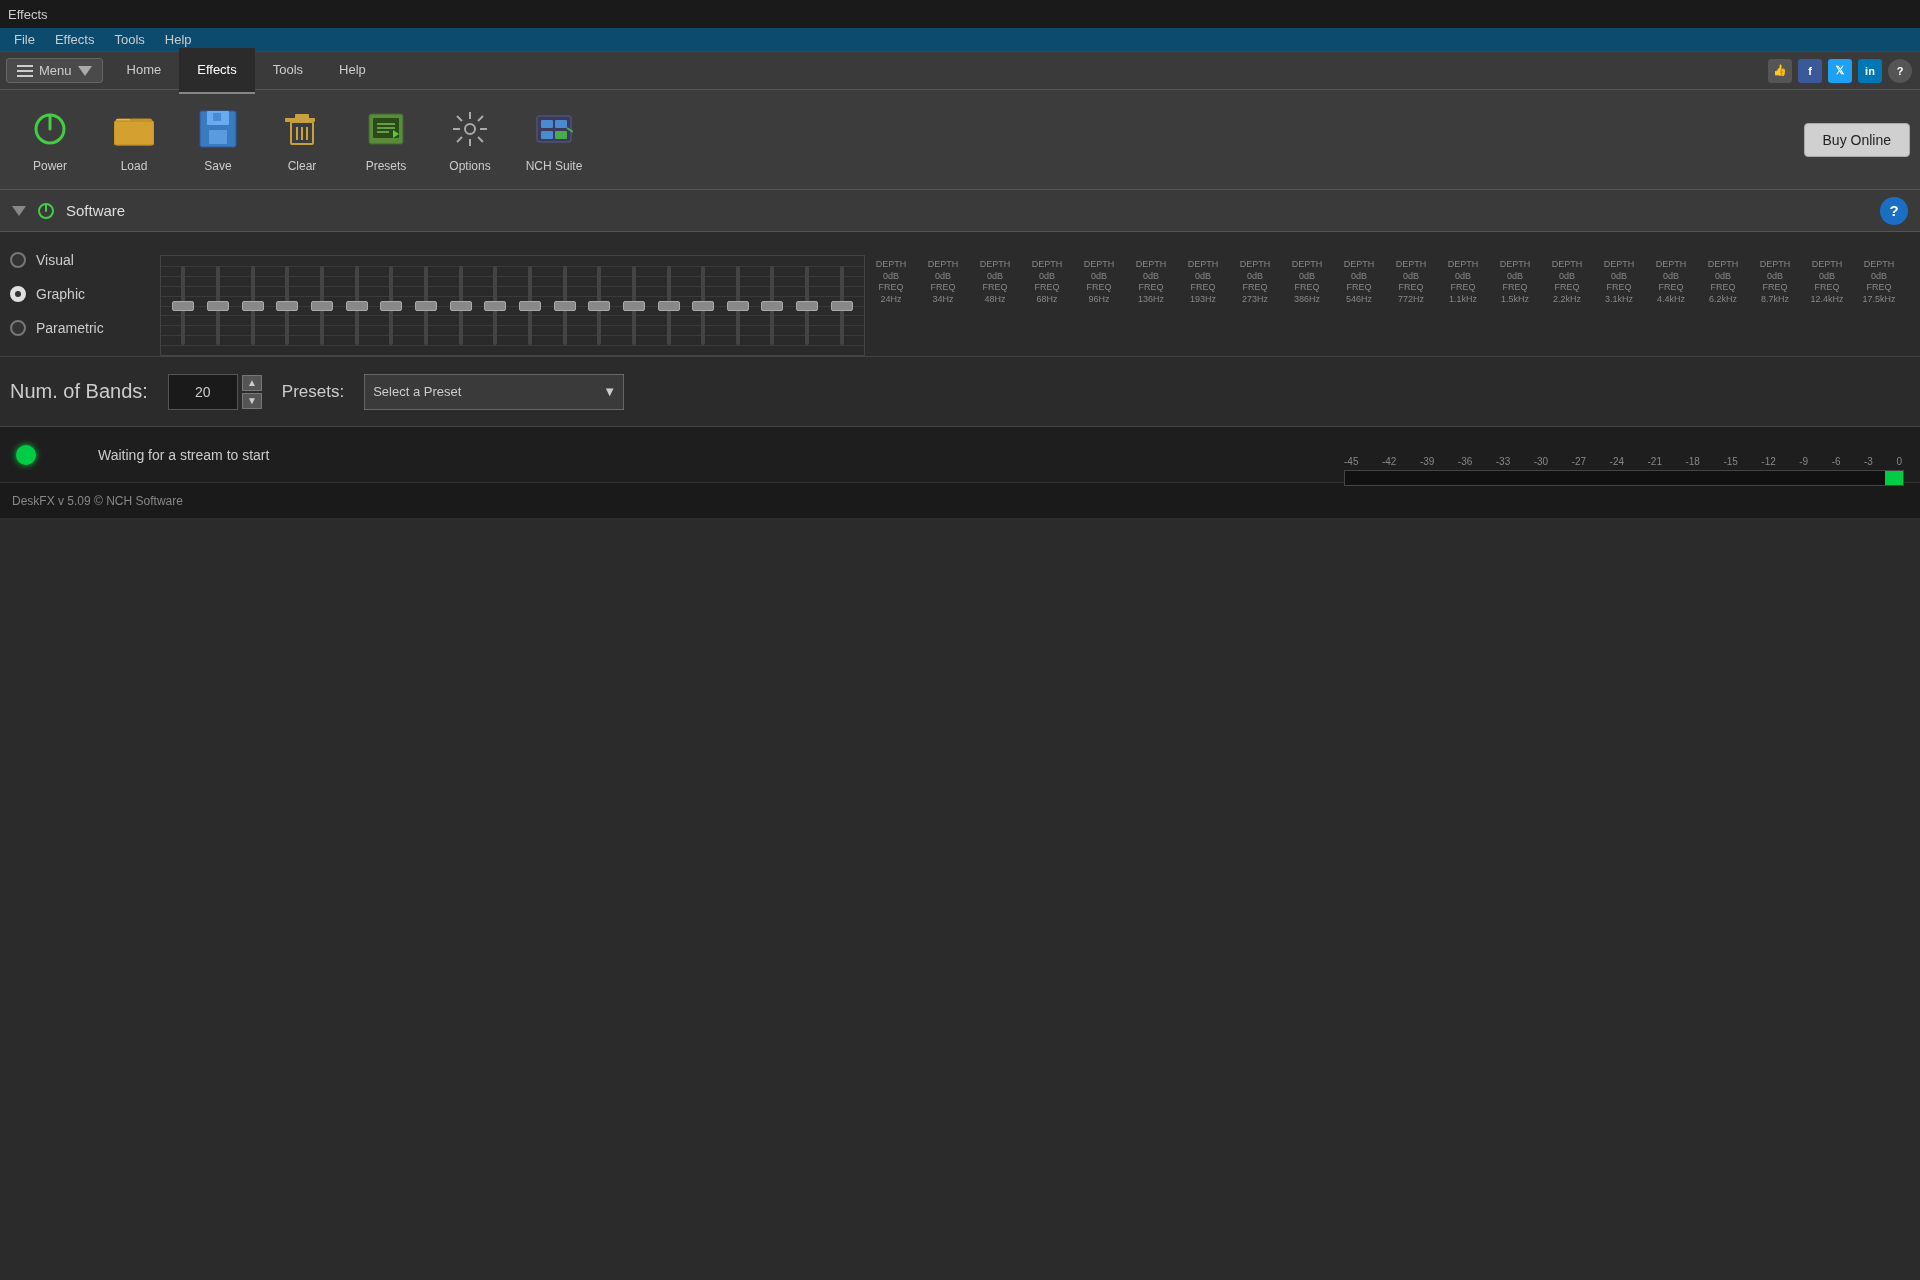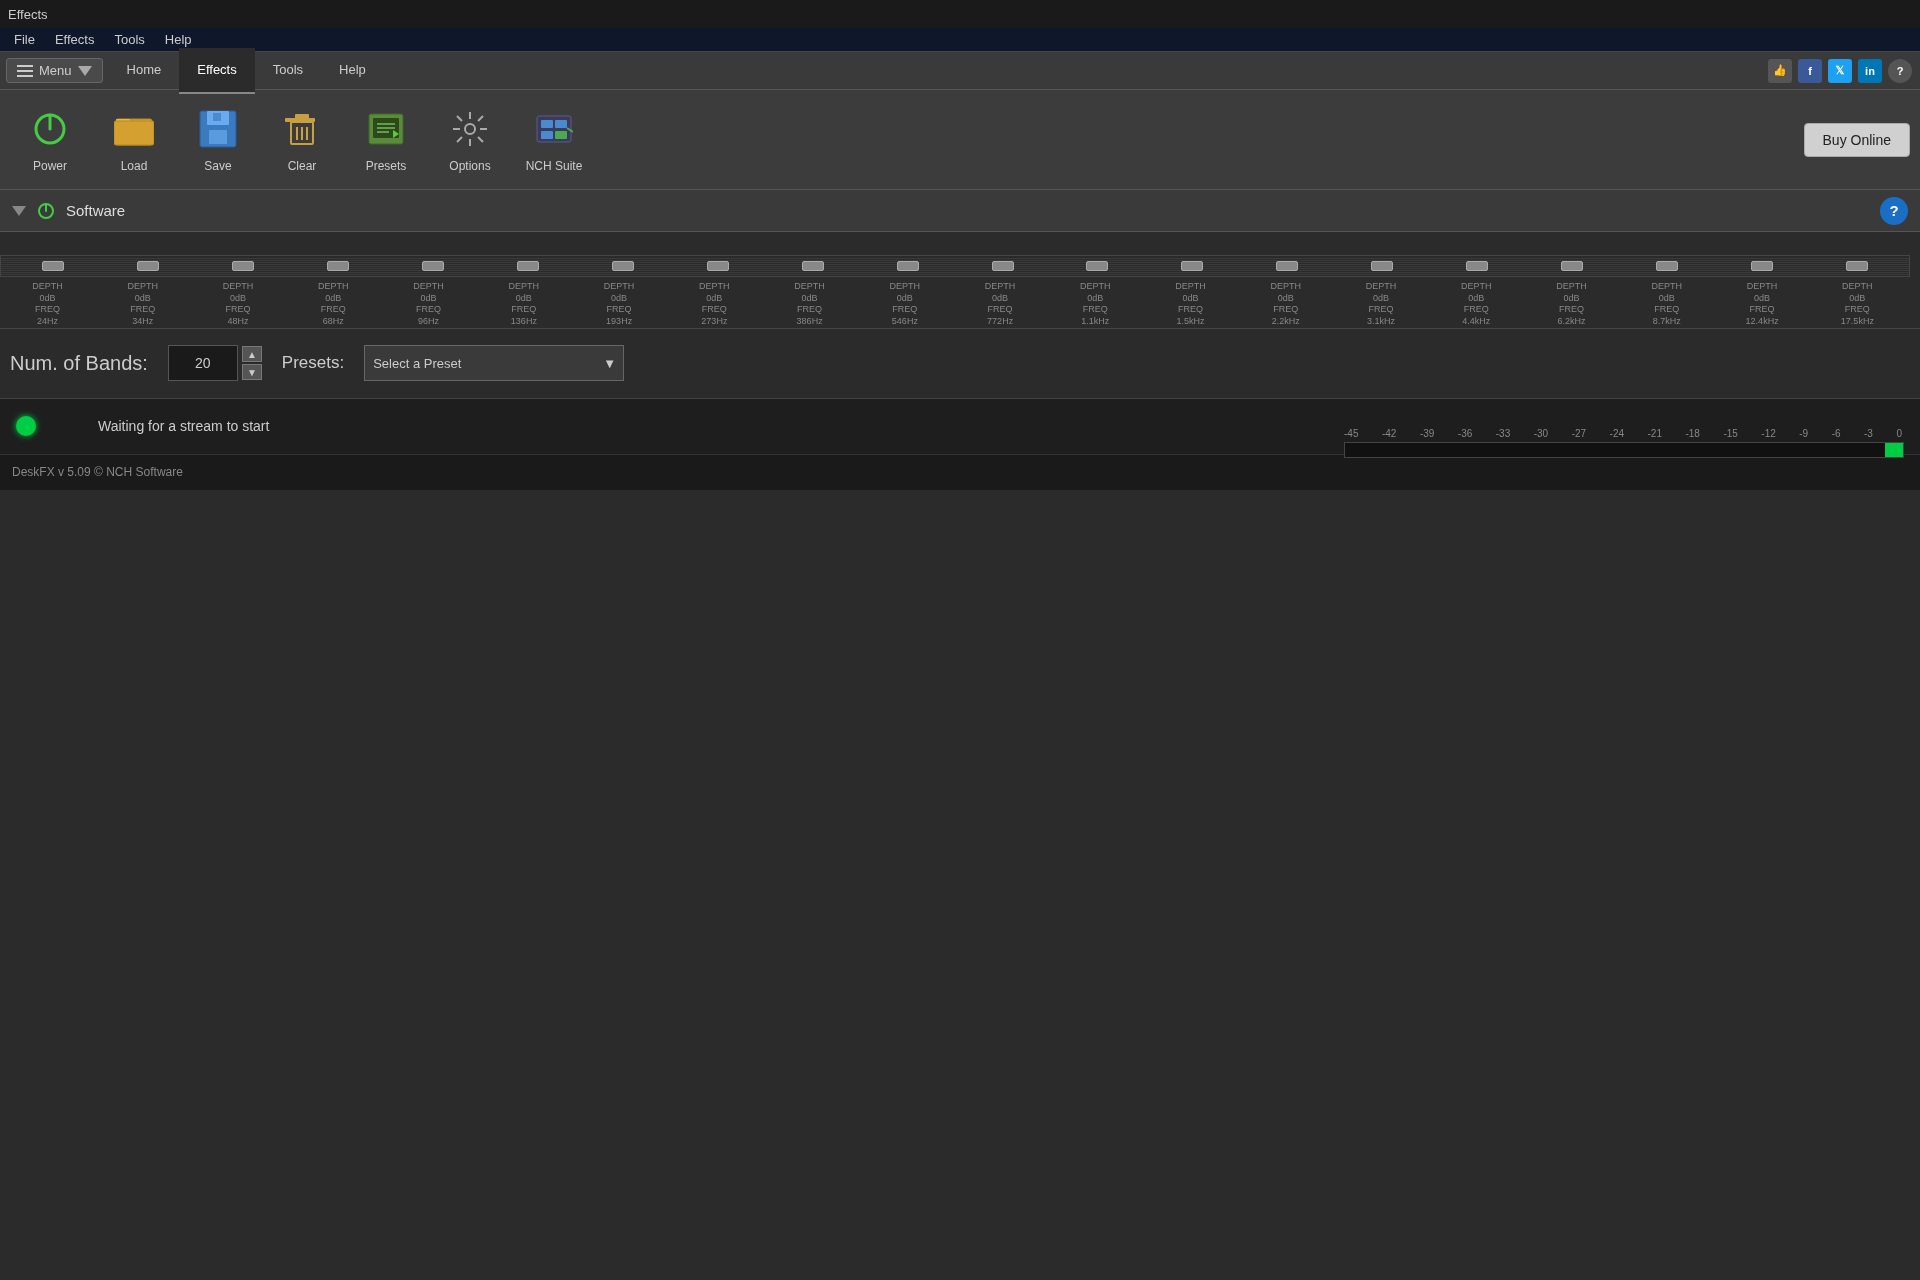--- a/index.html
+++ b/index.html
@@ -20,21 +20,21 @@
       display: flex;
       align-items: center;
       padding: 0 8px;
       font-size: 13px;
       color: #ccc;
     }
 
     
     #menu-bar {
       height: 24px;
-      background: #0f172a;
+      background: #0c4a6e;
       display: flex;
       align-items: center;
       padding: 0 4px;
       border-bottom: 1px solid #444;
     }
     .menu-item {
       padding: 2px 10px;
       cursor: pointer;
       font-size: 13px;
       color: #ccc;
@@ -219,21 +219,21 @@
       content: '';
       width: 6px;
       height: 6px;
       border-radius: 50%;
       background: #333;
     }
 
     #eq-sliders {
       flex: 1;
       display: flex;
-      flex-direction: column;
+      flex-direction: row;
       padding: 23px 10px 0 0;
     }
 
     #sliders-area {
       flex: 1;
       display: flex;
       align-items: flex-end;
       position: relative;
       border: 1px solid #444;
       background: #2a2a2a;
@@ -611,20 +611,34 @@
       <line x1="10" y1="3" x2="10" y2="10" stroke="#44cc44" stroke-width="2" stroke-linecap="round"></line>
     </svg>
     <span style="font-size:15px;color:#ddd;">Software</span>
     <div id="eq-header-right">
       <div class="help-circle">?</div>
     </div>
   </div>
 
   <div id="eq-body">
 
+    <div id="eq-sidebar">
+      <div class="radio-option">
+        <div class="radio-dot"></div>
+        <span>Visual</span>
+      </div>
+      <div class="radio-option">
+        <div class="radio-dot selected"></div>
+        <span>Graphic</span>
+      </div>
+      <div class="radio-option">
+        <div class="radio-dot"></div>
+        <span>Parametric</span>
+      </div>
+    </div>
 
     <div id="eq-sliders">
       <div id="sliders-area">
 
         <div class="grid-lines">
           <div class="grid-line" style="top:10%"></div>
           <div class="grid-line" style="top:20%"></div>
           <div class="grid-line" style="top:30%"></div>
           <div class="grid-line" style="top:40%"></div>
           <div class="grid-line" style="top:50%"></div>

